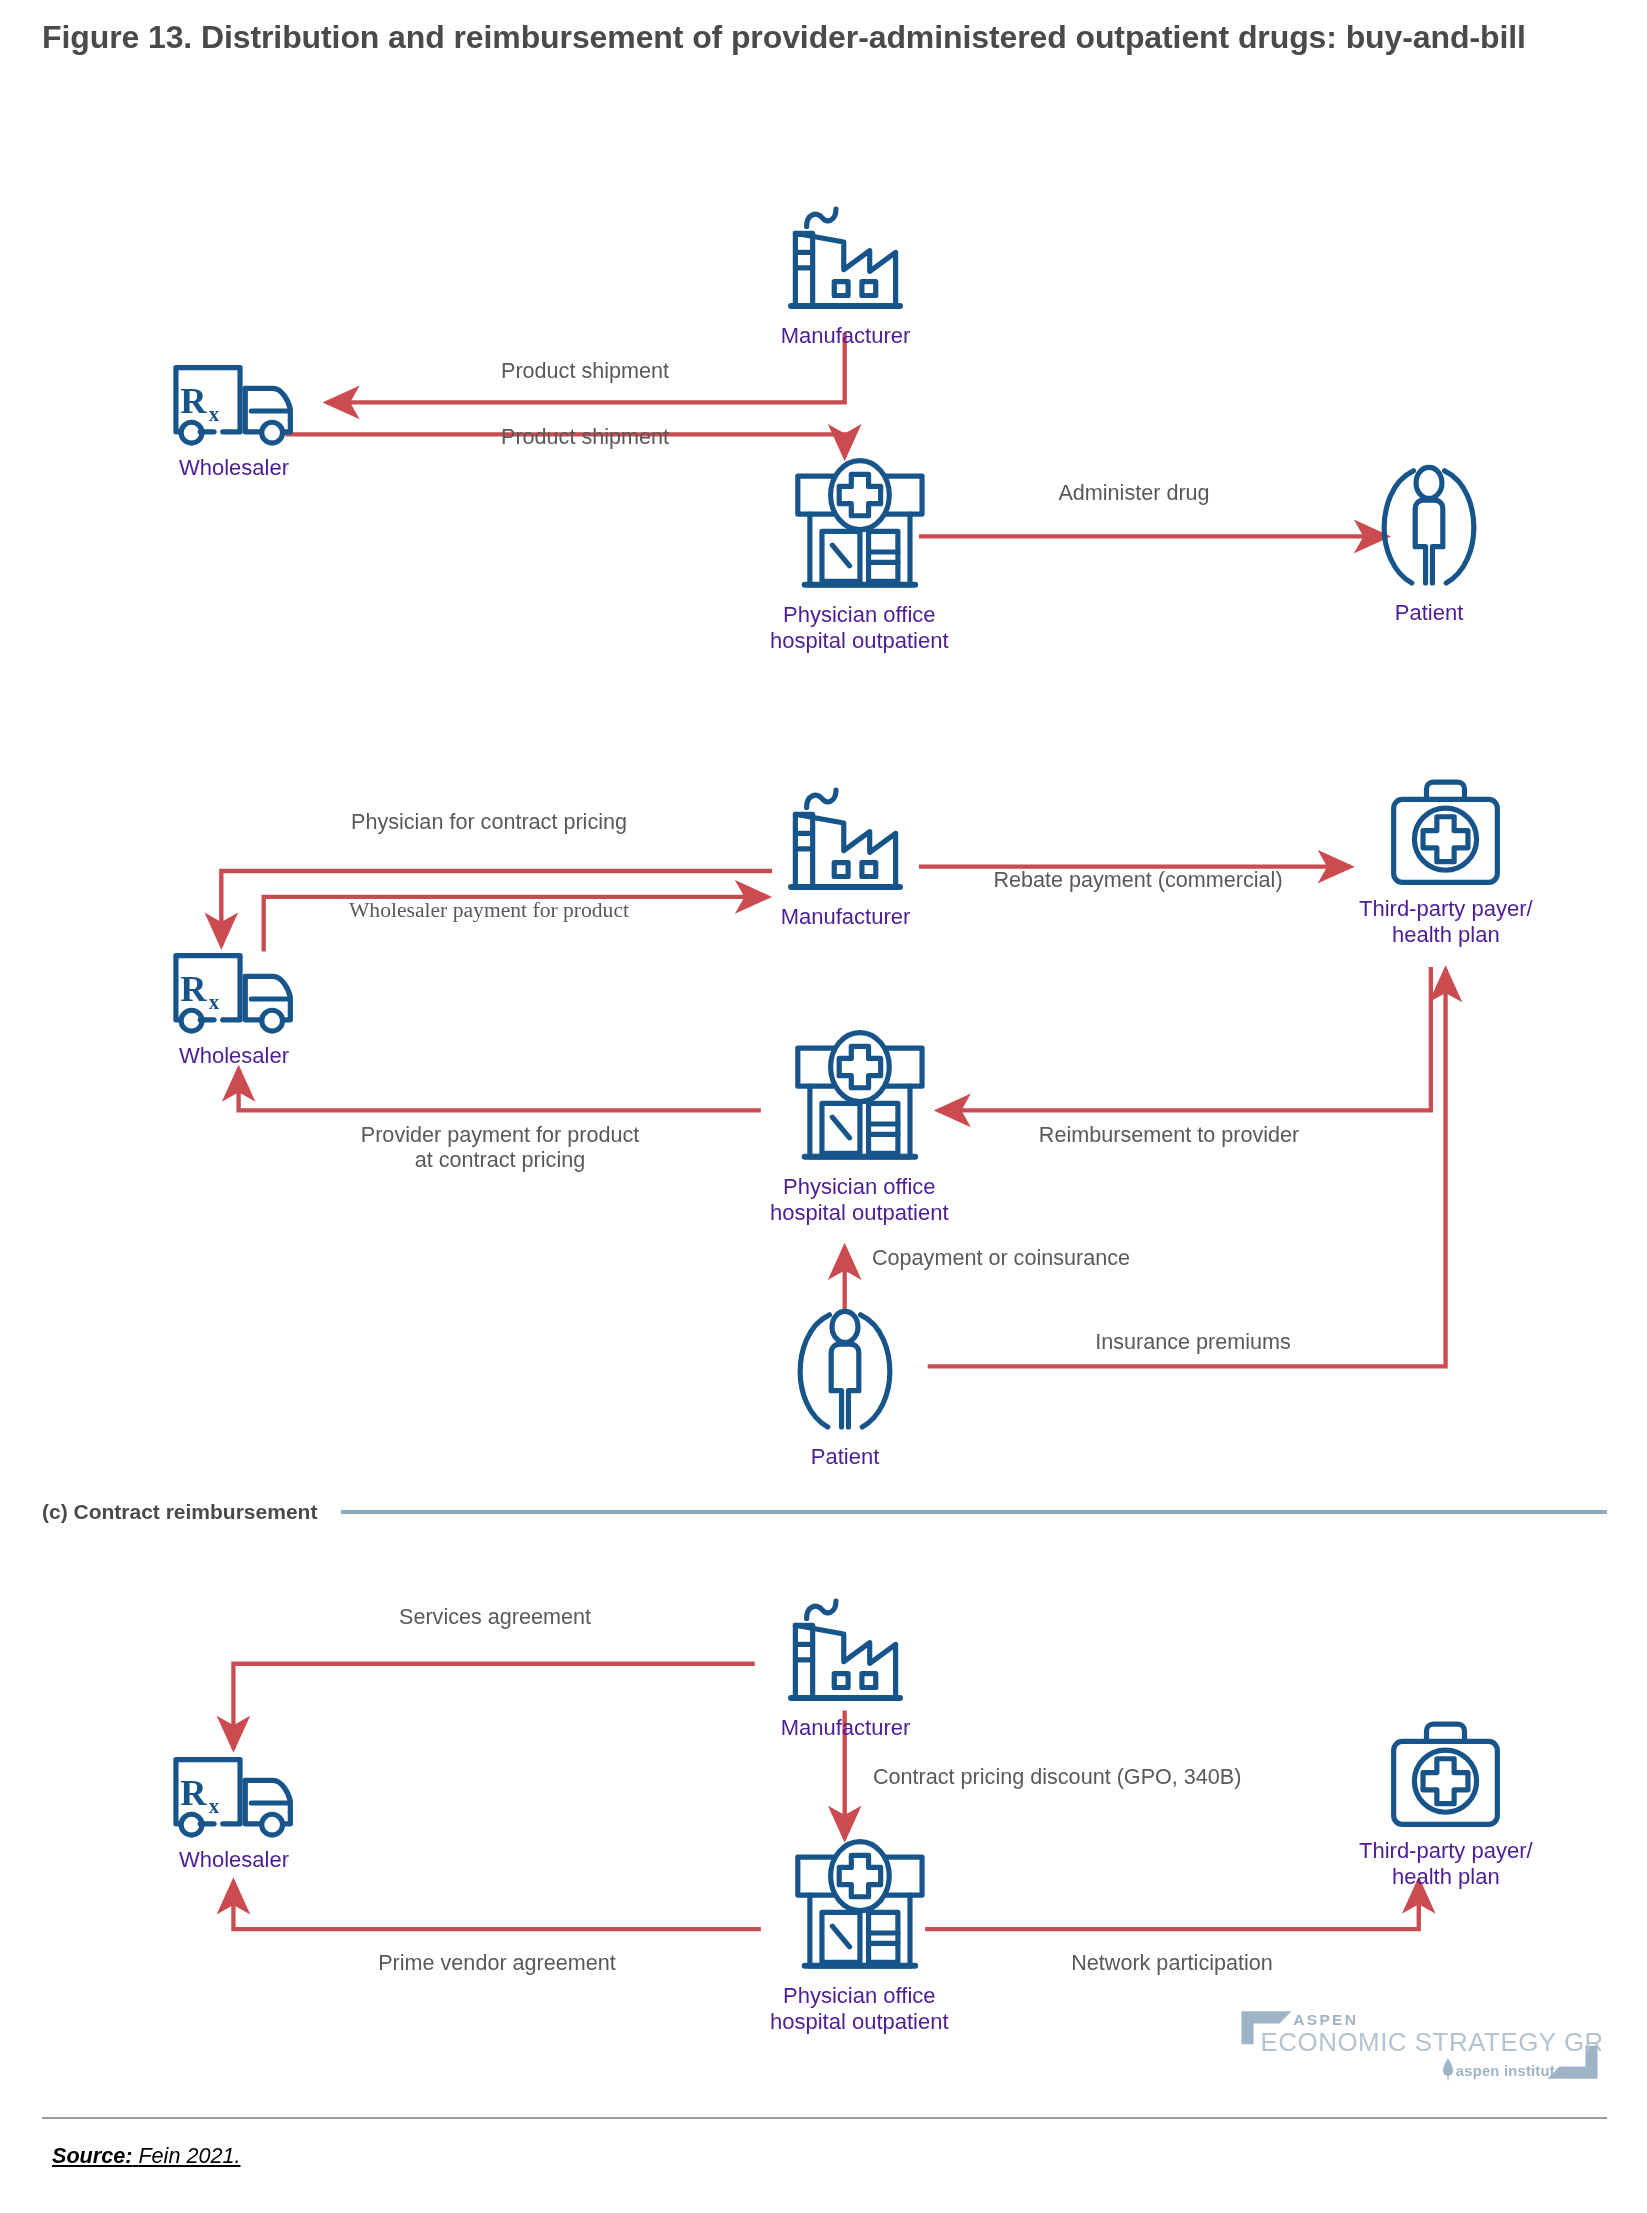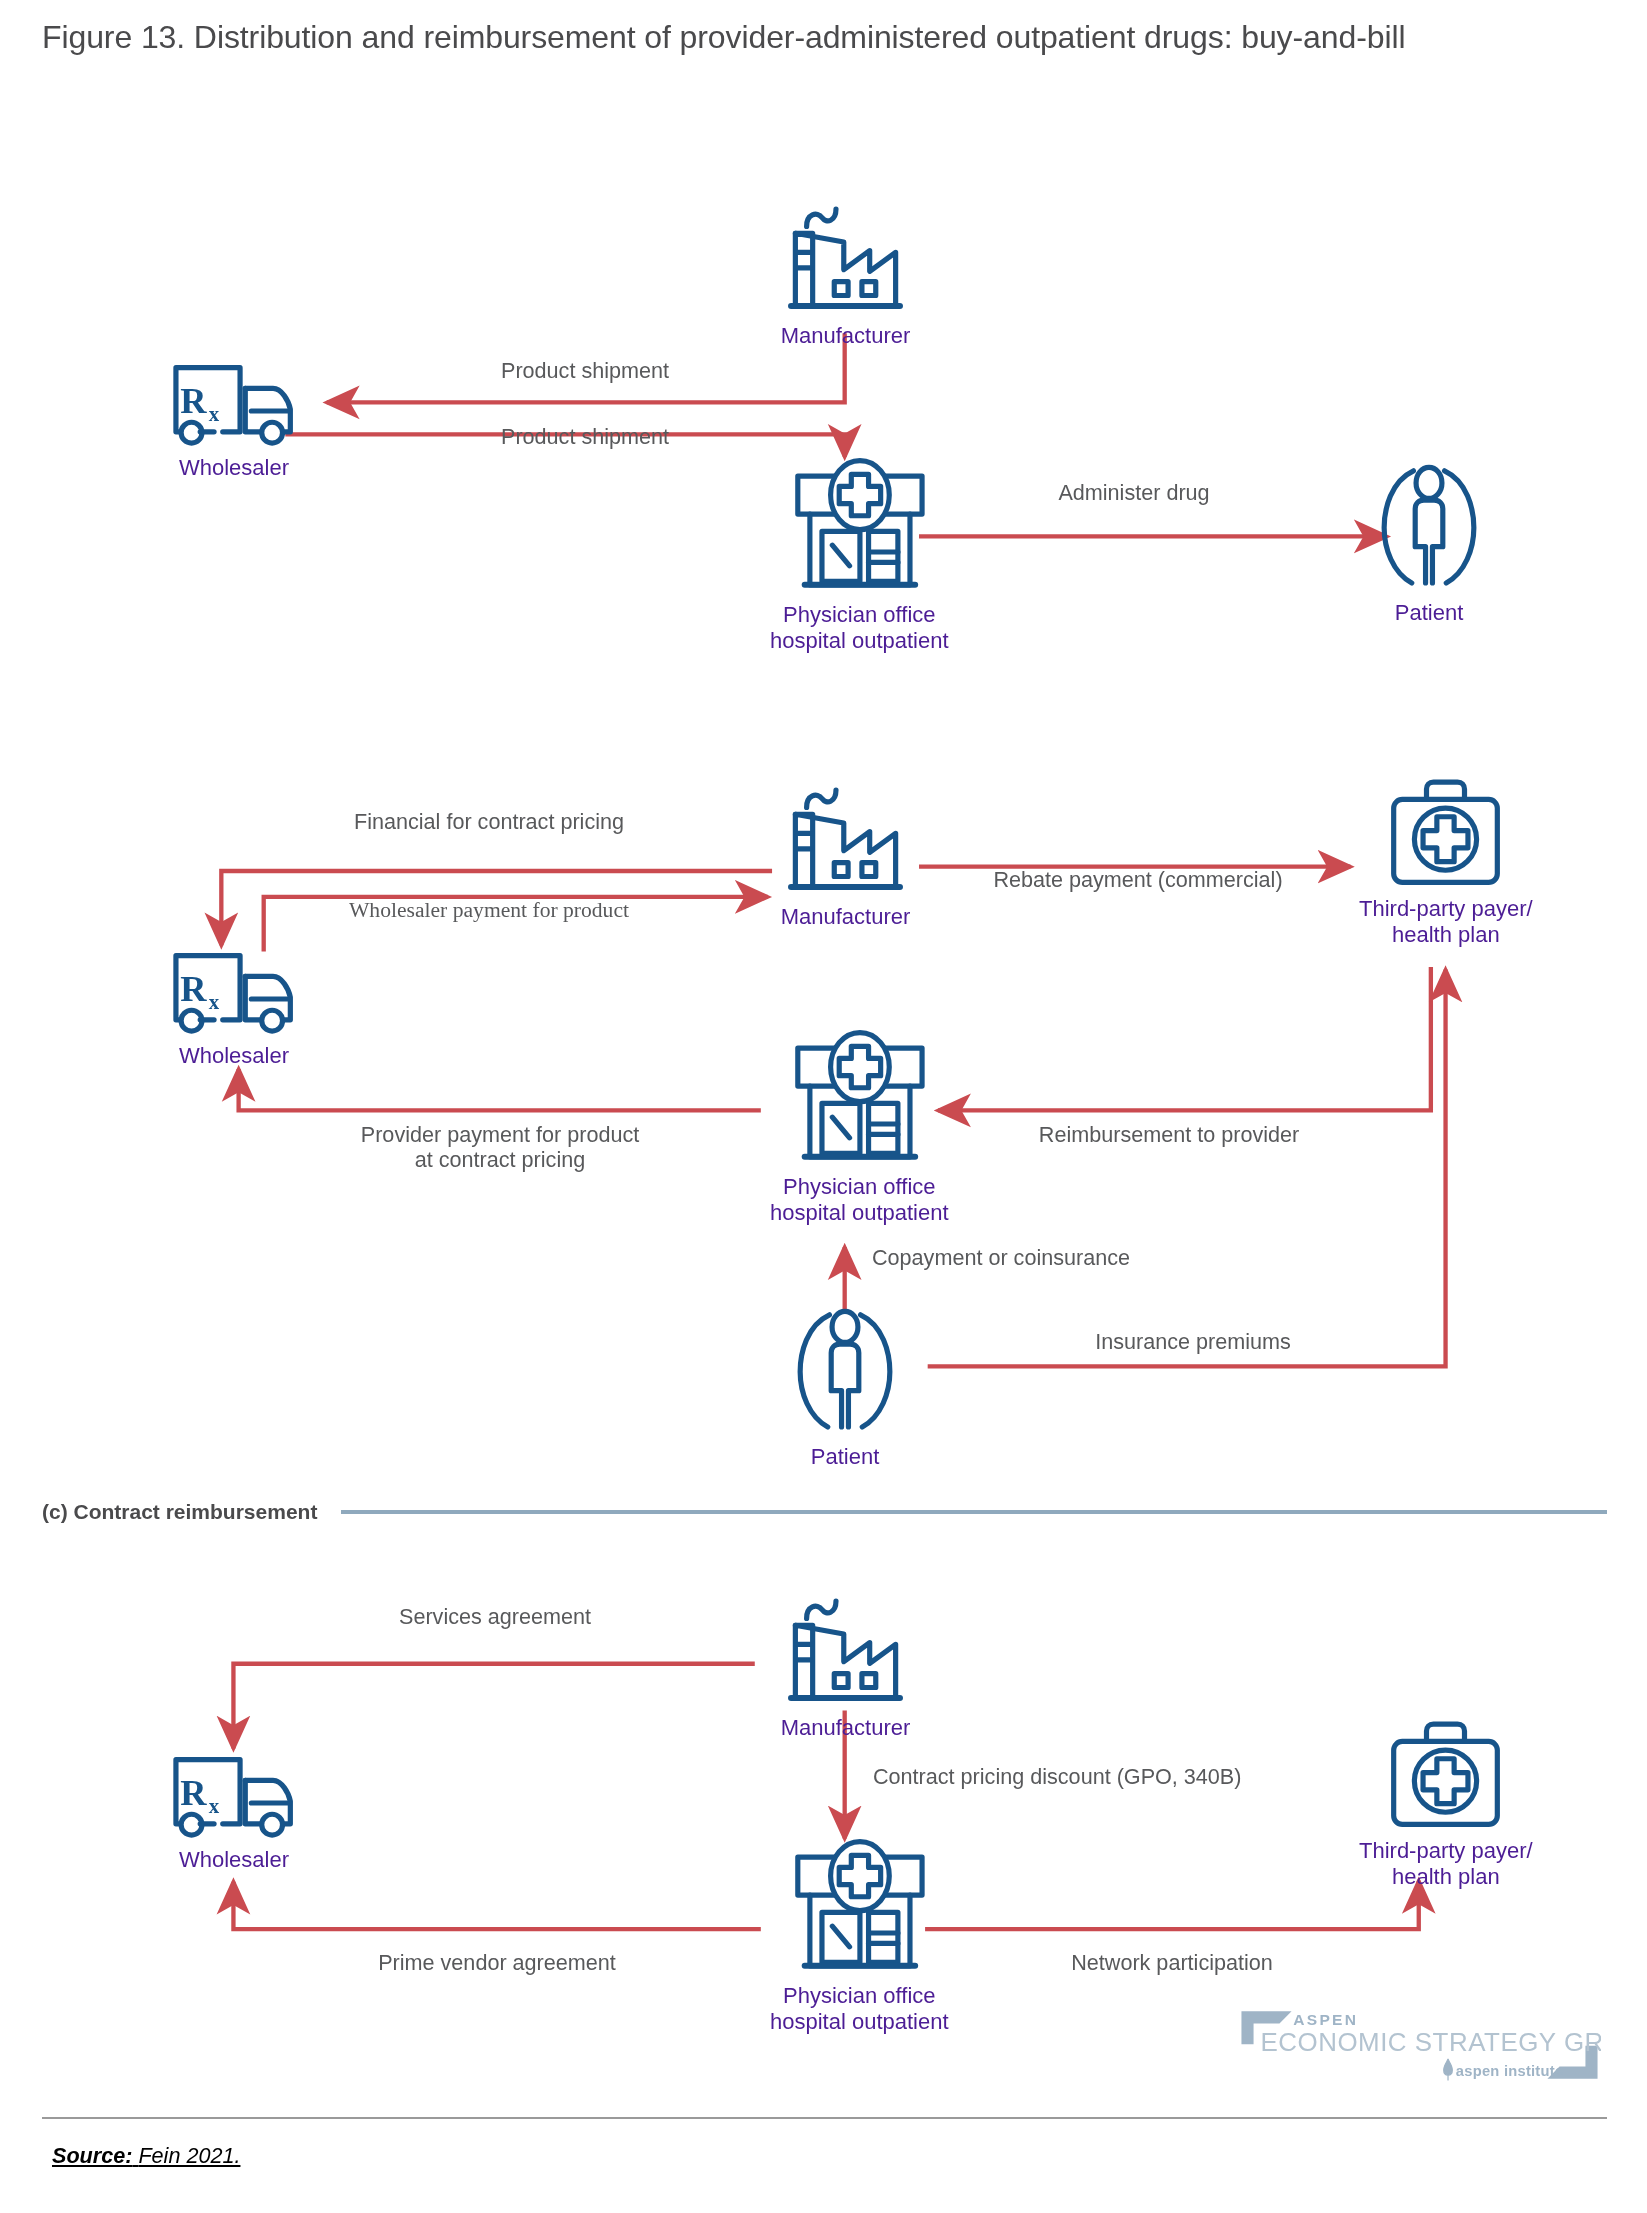--- a/index.html
+++ b/index.html
@@ -6,21 +6,21 @@
   body{
     width:1647px;height:2214px;position:relative;overflow:hidden;
     font-family:"Liberation Sans","DejaVu Sans",sans-serif;
     color:#58595b;
   }
   #page{position:absolute;inset:0;}
 
   
   .fig-title{
     position:absolute;left:42px;top:15.6px;width:1582px;
-    font-size:32px;font-weight:400;line-height:1.34;color:#4a4a4c;
+    font-size:32px;font-weight:700;line-height:1.34;color:#4a4a4c;
     letter-spacing:-0.1px;
   }
 
   
   .sec-head{position:absolute;left:42px;display:flex;align-items:center;width:1565px;}
   .sec-head .lbl{
     font-size:21px;font-weight:700;color:#4a4a4c;white-space:nowrap;
   }
   .sec-head .rule{
     flex:1 1 auto;height:3.5px;background:#8fa9bd;margin-left:24px;
@@ -245,21 +245,21 @@
         <path d="M48,26 L48,14 C48,9 51,6 56,6 L84,6 C89,6 92,9 92,14 L92,26"></path>
         <rect x="10" y="26" width="120" height="96" rx="10"></rect>
         <circle cx="70" cy="72" r="36"></circle>
         <path d="M60,46 L80,46 L80,62 L96,62 L96,82 L80,82 L80,98 L60,98 L60,82 L44,82 L44,62 L60,62 Z"></path>
       </g>
     </svg>
     <div class="cap">Third-party payer/
 health plan</div>
   </div>
 
-  <div class="alabel ctr" style="left:489px;top:809px;">Financial for contract pricing</div>
+  <div class="alabel ctr" style="left:489px;top:809px;">Physician for contract pricing</div>
   <div class="alabel ctr" style="left:489px;top:898px;font-family:Liberation Serif, serif;">Wholesaler payment for product</div>
   <div class="alabel ctr" style="left:1138px;top:867px;">Rebate payment (commercial)</div>
   <div class="alabel ctr" style="left:500px;top:1122px;">Provider payment for product
 at contract pricing</div>
   <div class="alabel ctr" style="left:1169px;top:1122px;">Reimbursement to provider</div>
   <div class="alabel" style="left:872px;top:1245px;">Copayment or coinsurance</div>
   <div class="alabel ctr" style="left:1193px;top:1329px;">Insurance premiums</div>
 
   <div class="node" style="left:772px;top:1589px;">
     <svg width="147" height="121" viewBox="0 0 170 140">

